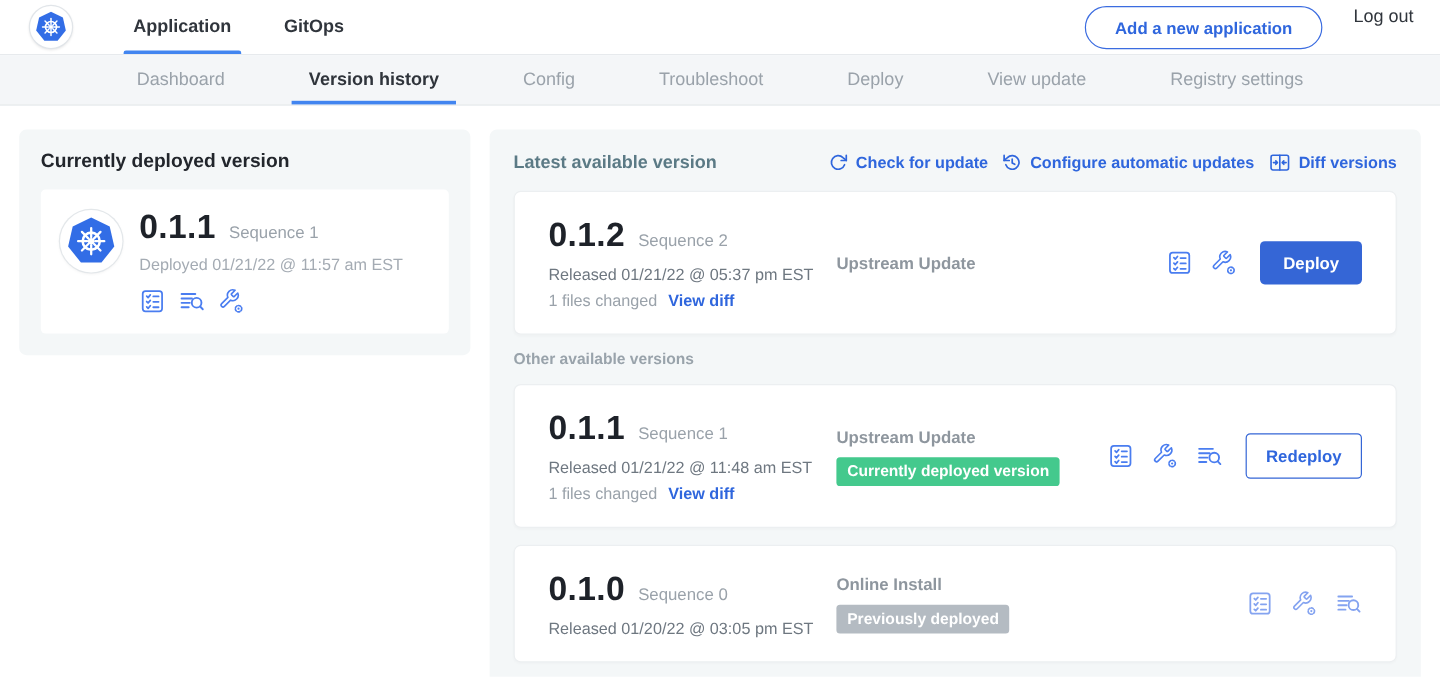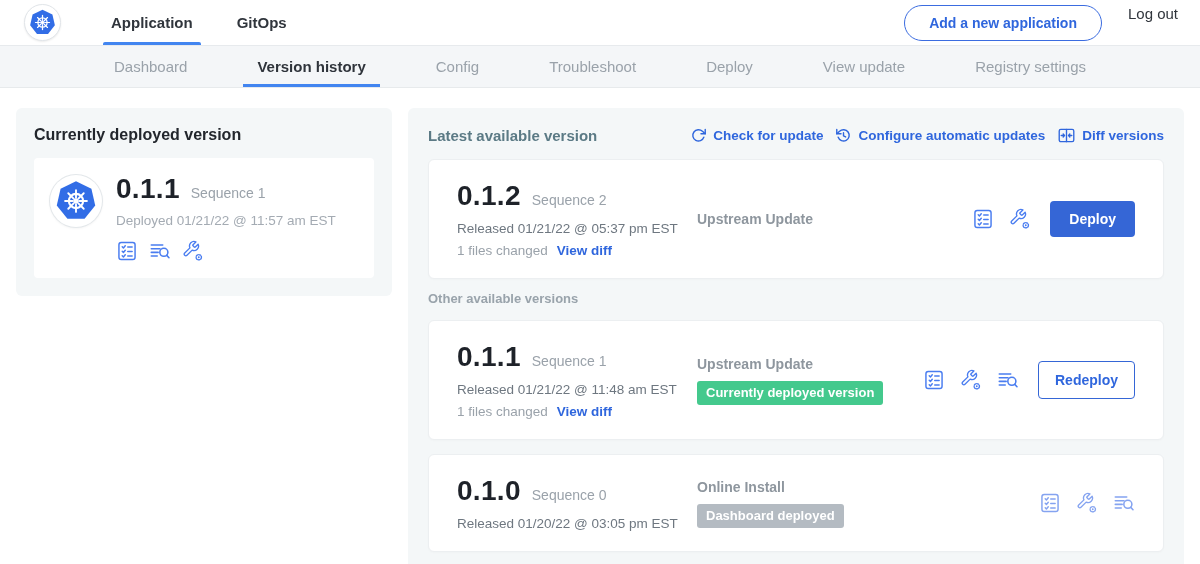--- a/index.html
+++ b/index.html
@@ -307,21 +307,21 @@
     <div class="version-card">
       <div class="vc-left">
         <div class="version-line">
           <span class="version-number">0.1.0</span>
           <span class="sequence">Sequence 0</span>
         </div>
         <div class="released">Released 01/20/22 @ 03:05 pm EST</div>
       </div>
       <div class="vc-mid">
         <div class="source-label">Online Install</div>
-        <span class="badge gray">Dashboard deployed</span>
+        <span class="badge gray">Previously deployed</span>
       </div>
       <div class="vc-right muted">
         <svg class="ui-icon" viewBox="0 0 24 24">
             <use href="#icon-checklist"></use>
           </svg>
         <svg class="ui-icon" viewBox="0 0 24 24">
             <use href="#icon-wrench-gear"></use>
           </svg>
         <svg class="ui-icon" viewBox="0 0 24 24">
             <use href="#icon-lines-magnifier"></use>

